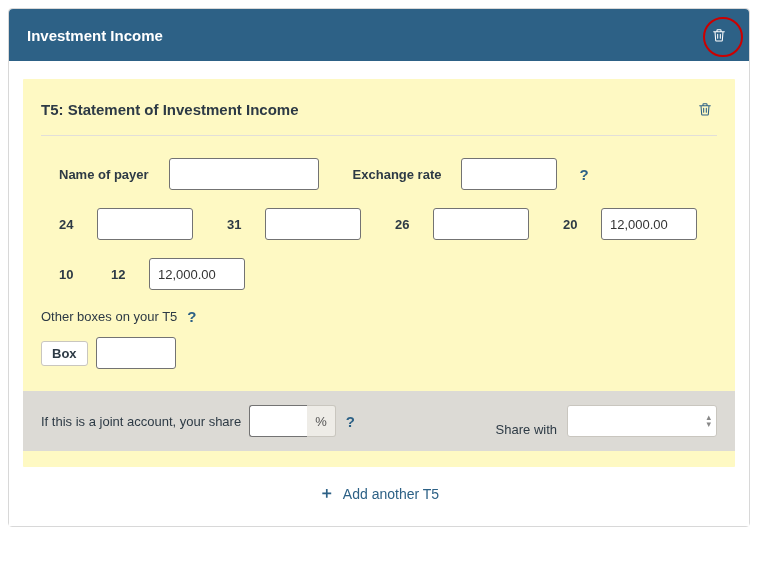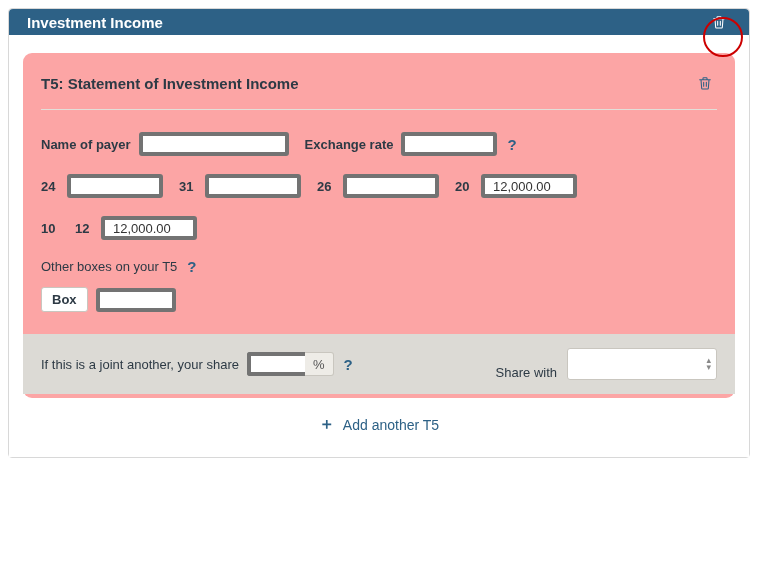--- a/index.html
+++ b/index.html
@@ -10,21 +10,21 @@
   }
   .card {
     width: 742px;
     border: 1px solid #d8d8d8;
     border-radius: 4px;
     overflow: visible;
   }
   .header {
     background: #2d6186;
     color: #ffffff;
-    padding: 1px 18px;
+    padding: 14px 18px;
     display: flex;
     align-items: center;
     justify-content: space-between;
     border-radius: 4px 4px 0 0;
     position: relative;
   }
   .header-title {
     font-size: 15px;
     font-weight: 600;
   }
@@ -45,23 +45,23 @@
     height: 40px;
     border: 2px solid #cc0000;
     border-radius: 50%;
     pointer-events: none;
   }
   .body {
     background: #ffffff;
     padding: 18px 14px 14px 14px;
   }
   .panel {
-    background: #fca5a5;
-    border-radius: 9px;
-    padding: 18px 18px 4px 18px;
+    background: #fef9c3;
+    border-radius: 1px;
+    padding: 18px 18px 16px 18px;
   }
   .panel-head {
     display: flex;
     justify-content: space-between;
     align-items: center;
     padding-bottom: 14px;
     border-bottom: 1px solid #e2dfd9;
     margin-bottom: 22px;
   }
   .panel-title {
@@ -71,37 +71,38 @@
   }
   .row {
     display: flex;
     flex-wrap: wrap;
     gap: 14px 16px;
     margin-bottom: 18px;
   }
   .field {
     display: flex;
     align-items: center;
-    gap: 8px;
+    gap: 20px;
+    margin-left: 18px;
   }
   .field label {
     font-size: 13px;
     font-weight: 700;
     color: #2d3a45;
     white-space: nowrap;
   }
   .num-label {
     font-size: 13px;
     font-weight: 700;
     color: #2d3a45;
     min-width: 18px;
   }
   input[type="text"] {
-    height: 24px;
-    border: 4px solid #737373;
+    height: 32px;
+    border: 1px solid #737373;
     border-radius: 3px;
     background: #ffffff;
     padding: 0 8px;
     font-size: 13px;
     color: #333;
   }
   .w-lg { width: 150px; }
   .w-md { width: 96px; }
   .w-box { width: 96px; }
   .w-sm { width: 80px; }
@@ -307,21 +308,21 @@
         <span class="help">?</span>
       </div>
 
       <div class="box-row">
         <div class="box-chip">Box</div>
         <input type="text" class="w-sm" value="" style="">
       </div>
 
       <div class="footer-strip">
         <div class="footer-left">
-          <span class="footer-left-label">If this is a joint another, your share</span>
+          <span class="footer-left-label">If this is a joint account, your share</span>
           <div class="pct-group">
             <input type="text" value="" style="">
             <div class="pct-addon">%</div>
           </div>
           <span class="help">?</span>
         </div>
         <div class="footer-right">
           <span class="footer-right-label">Share with</span>
           <div class="select-wrap">
             <select>

